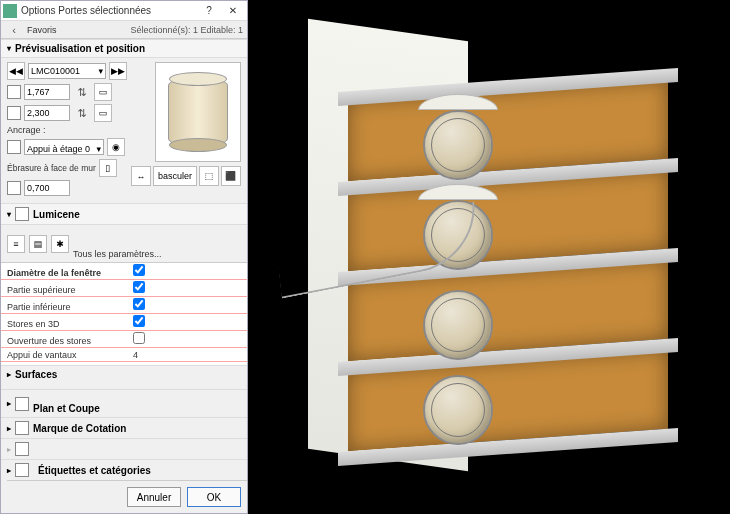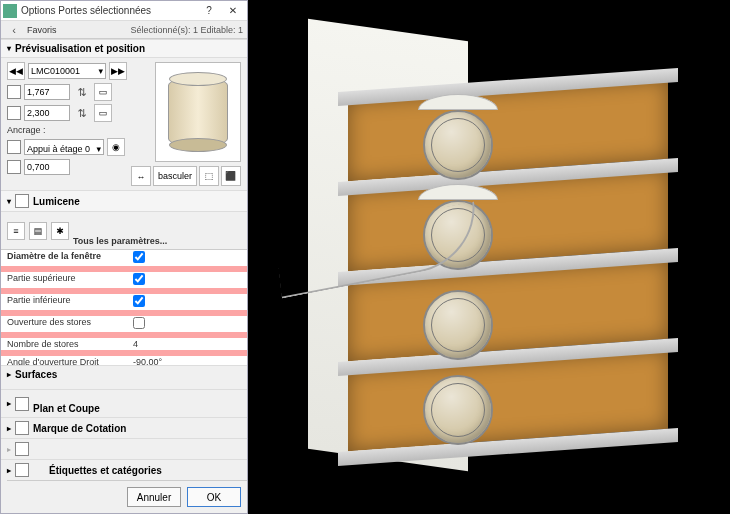--- a/index.html
+++ b/index.html
@@ -103,22 +103,22 @@
   .param-head {
     display:flex; align-items:center; gap:4px; padding:3px 6px;
     border-bottom:1px solid #ccc;
   }
   .param-list {
     flex:1;
     overflow:auto;
     background:#fff;
   }
   .prow {
-    display:flex; align-items:flex-start;
-    border-bottom:6px solid #fca5a5;
+    display:flex; align-items:flex-end;
+    border-bottom:1px solid #fca5a5;
     min-height:14px;
     font-size:9px;
   }
   .prow .pk { width:128px; padding:1px 6px; color:#333; }
   .prow .pv { flex:1; padding:1px 4px; color:#333; }
   .prow.header .pk { font-weight:bold; }
   .collapsed-section {
     display:flex; align-items:center;
     padding:3px 6px;
     border-top:1px solid #ddd;
@@ -240,20 +240,24 @@
       </div>
       <div class="row">
         <span class="smallicon"></span>
         <div class="dropdown" style="flex:0 0 80px;align-items:flex-end;">
           <span>Appui à étage 0</span>
           <span>▾</span>
         </div>
         <span class="glyph-btn">◉</span>
       </div>
       <div class="row">
+        <span class="lbl" style="font-size:8.5px;">Ébrasure à face de mur</span>
+        <span class="glyph-btn">▯</span>
+      </div>
+      <div class="row">
         <span class="smallicon"></span>
         <input class="num-input" value="0,700" style="">
       </div>
     </div>
     <div style="display:flex; flex-direction:column; align-items:center;">
       <div class="preview">
         <div class="cylinder"></div>
       </div>
       <div class="mini-toolbar">
         <span class="glyph-btn">↔</span>
@@ -269,42 +273,46 @@
   <div class="section-head">
     <span class="arrow">▾</span>
     <span class="smallicon"></span>
     <span style="margin-left:4px;">Lumicene</span>
   </div>
 
   <div class="param-head">
     <span class="glyph-btn">≡</span>
     <span class="glyph-btn">▤</span>
     <span class="glyph-btn">✱</span>
-    <span class="lbl" style="font-weight:bold;margin-top:21px;">Tous les paramètres...</span>
+    <span class="lbl" style="font-weight:normal;margin-top:21px;">Tous les paramètres...</span>
   </div>
 
   <div class="param-list" id="param-list">
       <div class="prow header">
         <div class="pk">Diamètre de la fenêtre</div>
         <div class="pv"><input type="checkbox" class="chk" checked="" style=""></div>
       </div>
       <div class="prow">
         <div class="pk">Partie supérieure</div>
         <div class="pv"><input type="checkbox" class="chk" checked="" style=""></div>
       </div>
       <div class="prow">
         <div class="pk">Partie inférieure</div>
         <div class="pv"><input type="checkbox" class="chk" checked="" style=""></div>
       </div>
       <div class="prow">
+        <div class="pk">Stores en 3D</div>
+        <div class="pv"><input type="checkbox" class="chk" checked="" style=""></div>
+      </div>
+      <div class="prow">
         <div class="pk">Ouverture des stores</div>
         <div class="pv"><input type="checkbox" class="chk" style=""></div>
       </div>
       <div class="prow">
-        <div class="pk">Nombre de stores</div>
+        <div class="pk">Appui de vantaux</div>
         <div class="pv">4</div>
       </div>
       <div class="prow">
         <div class="pk">Angle d'ouverture Droit</div>
         <div class="pv">-90,00°</div>
       </div>
     </div>
 
   <div class="collapsed-section">
     <span class="arrow">▸</span>
@@ -323,21 +331,21 @@
     <span class="smallicon"></span>
     <span style="margin-left:4px;">Marque de Cotation</span>
   </div>
   <div class="collapsed-section dim">
     <span class="arrow">▸</span>
     <span class="smallicon"></span>
   </div>
   <div class="collapsed-section">
     <span class="arrow">▸</span>
     <span class="smallicon"></span>
-    <span style="margin-left:20px;text-align:center;">Étiquettes et catégories</span>
+    <span style="margin-left:9px;text-align:center;">Étiquettes et catégories</span>
   </div>
 
   <div class="footer">
     <button class="btn">Annuler</button>
     <button class="btn primary">OK</button>
   </div>
 </div>
 
 <div class="viewport">
   <div class="building">

